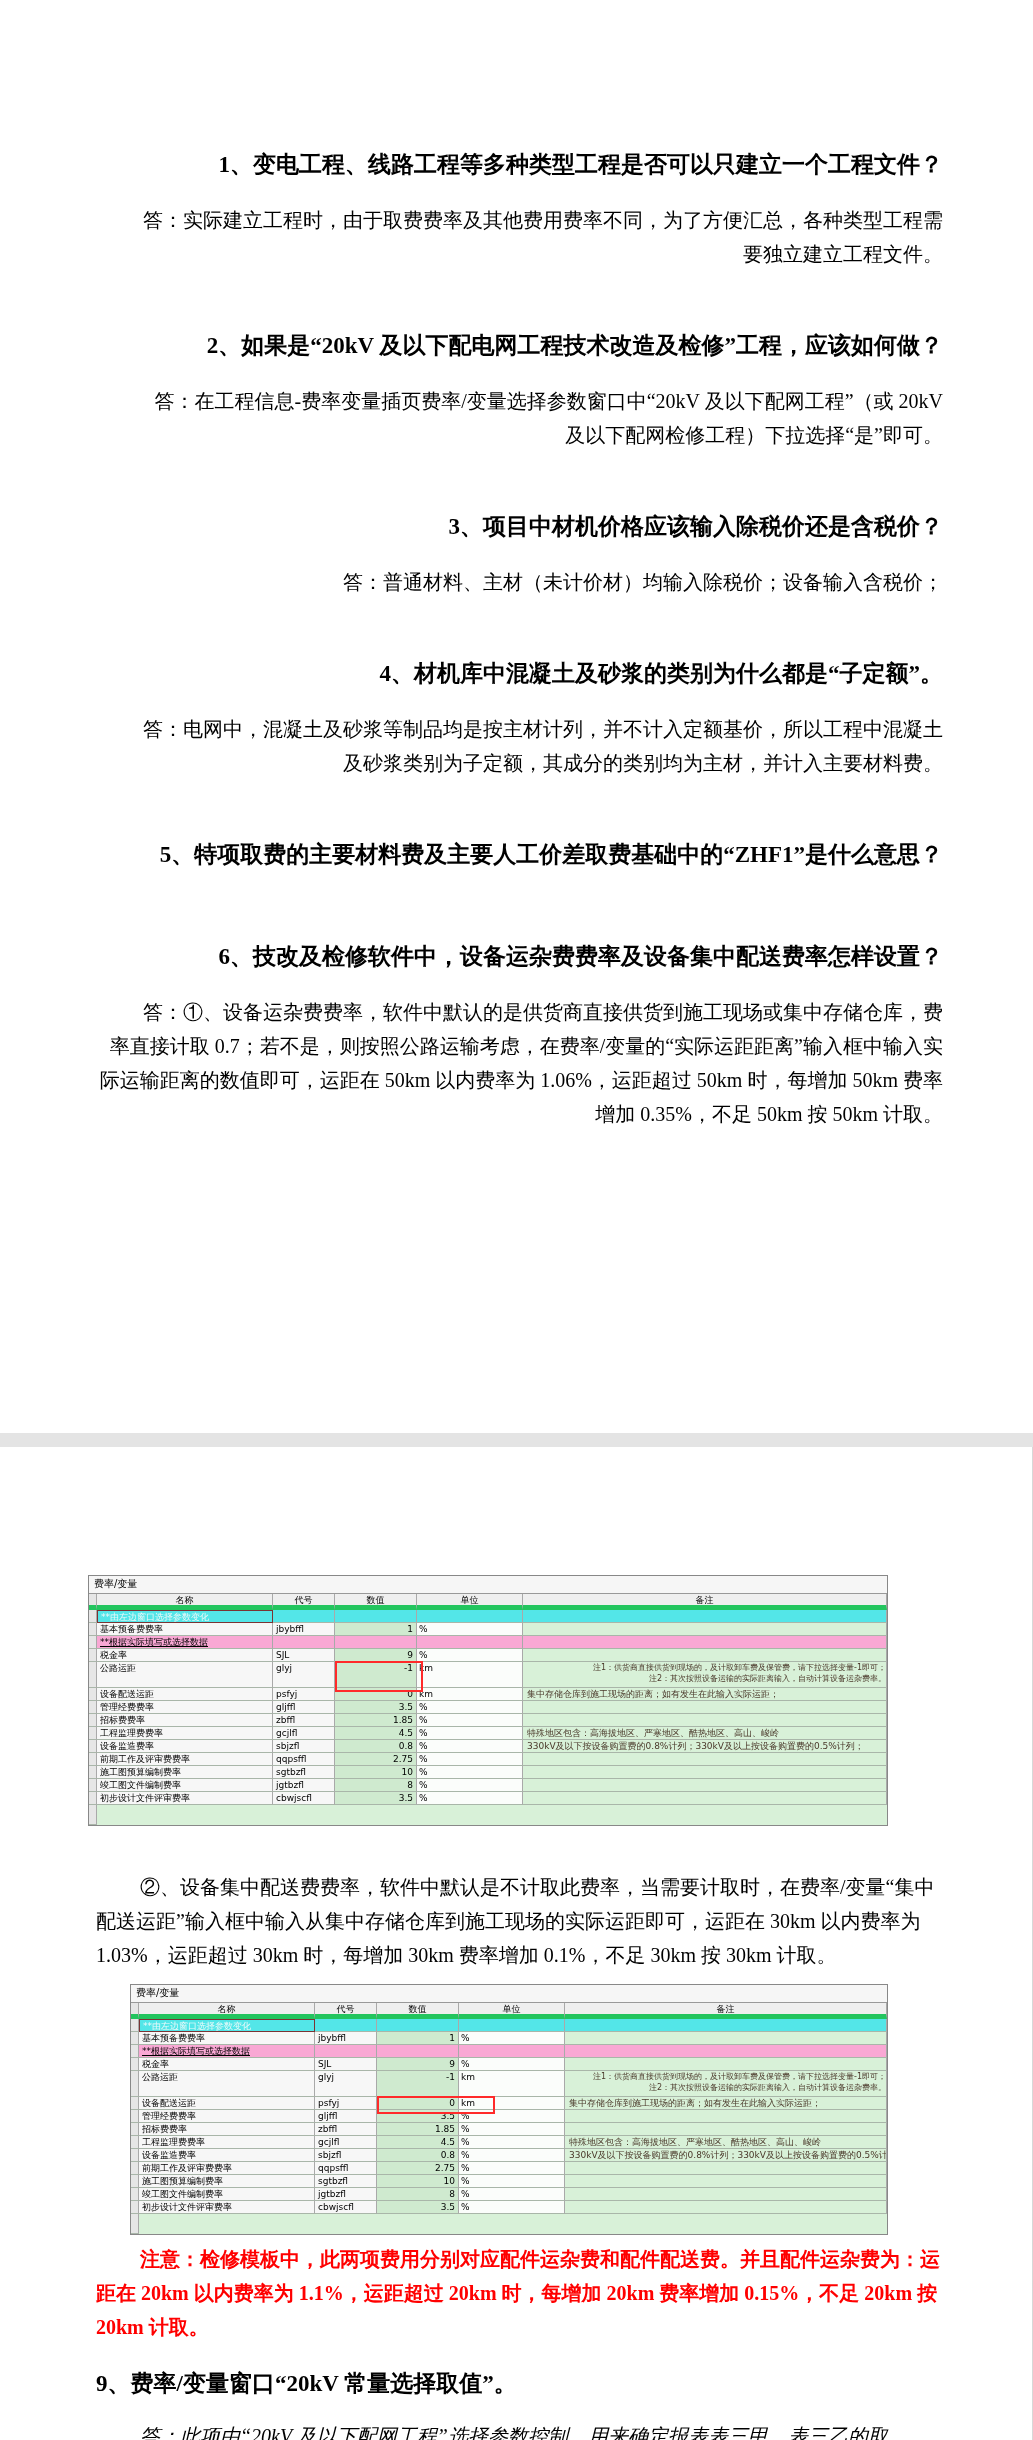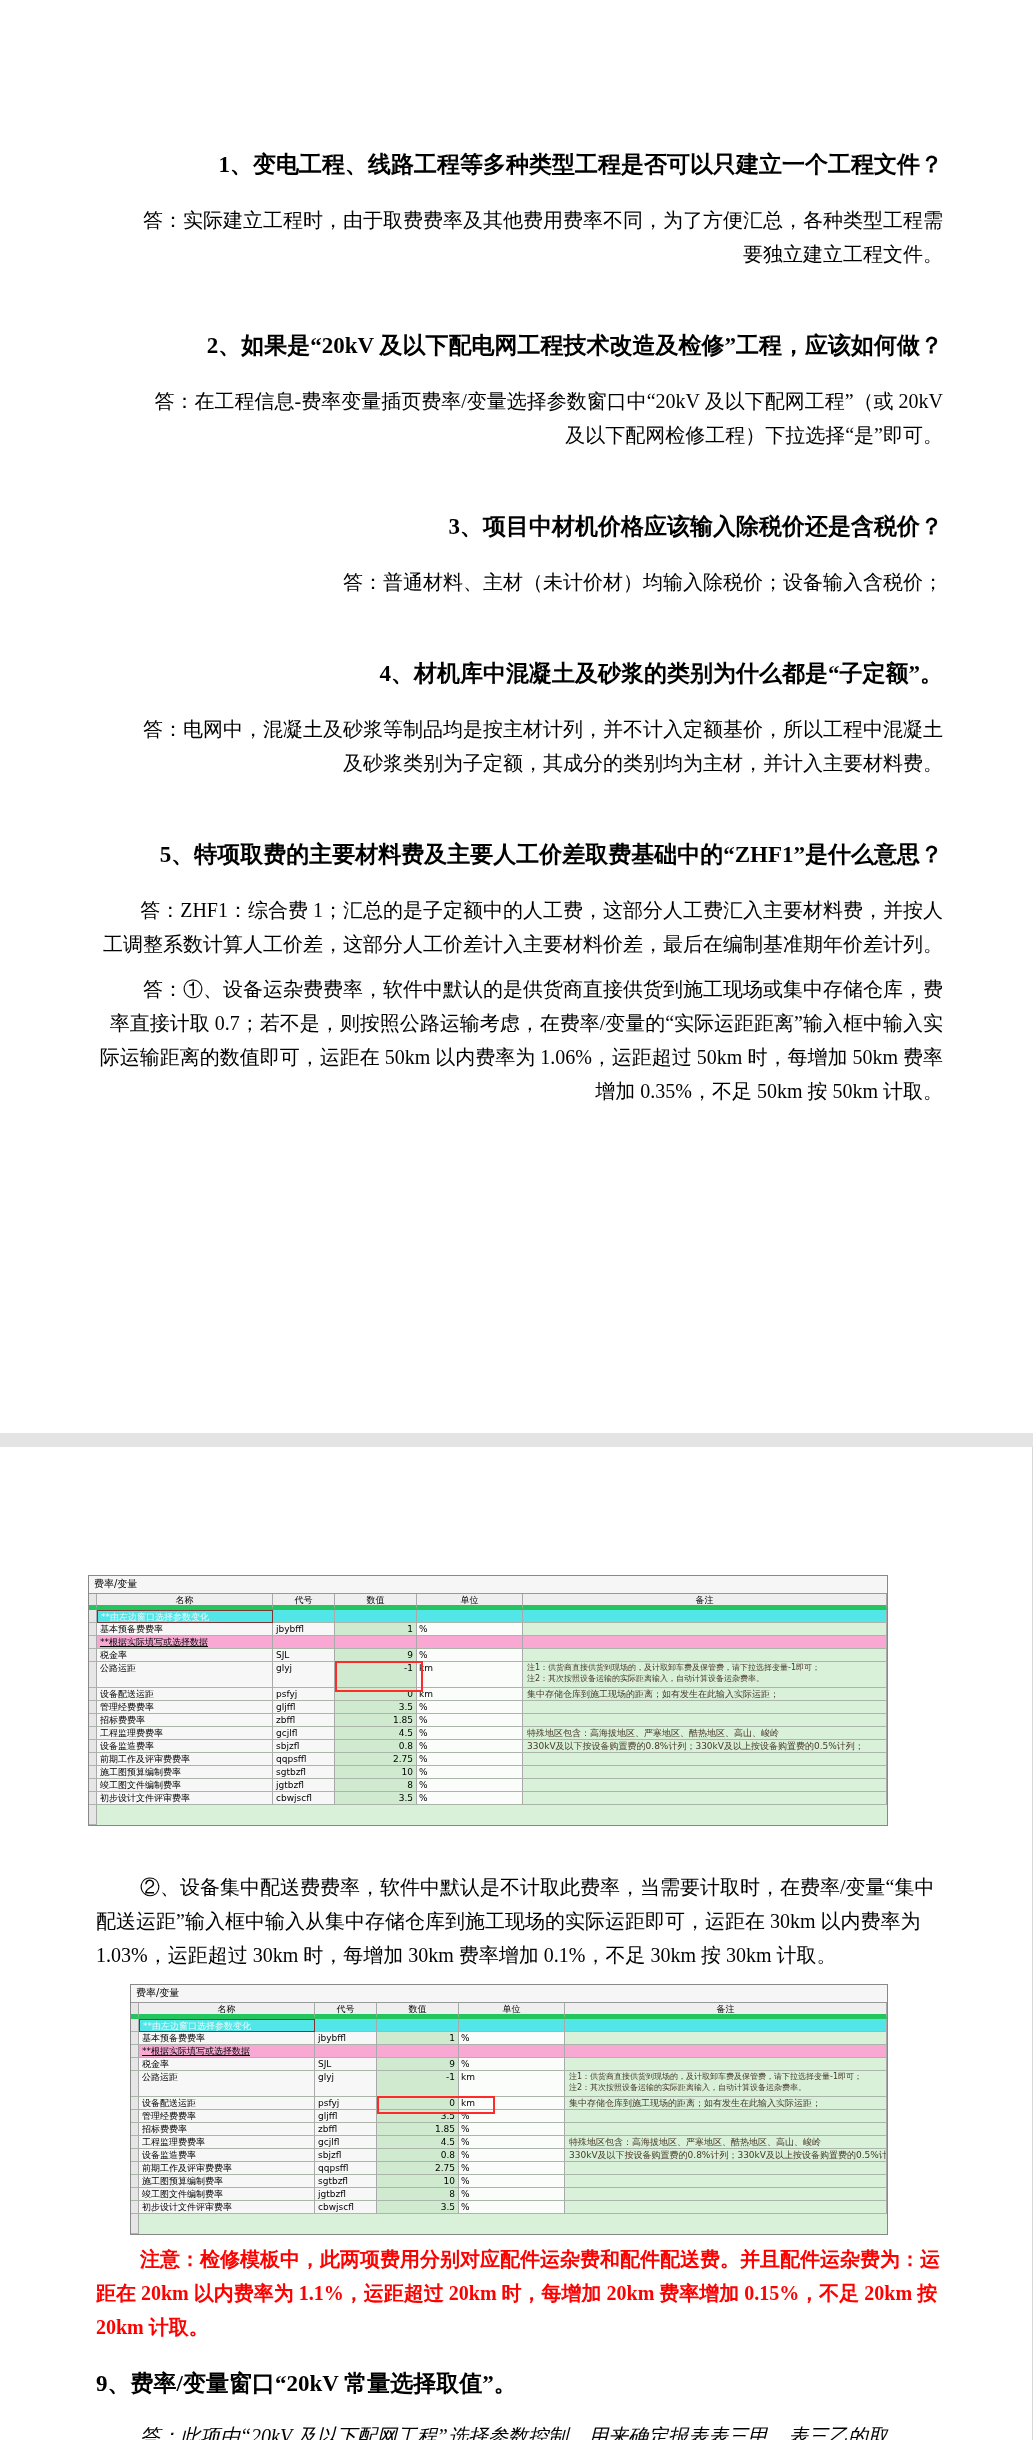--- a/index.html
+++ b/index.html
@@ -31,38 +31,38 @@
   .cs{width:8px;background:#e6e6e6;}
   .c0{width:176px;}.c1{width:62px;}.c2{width:82px;}.c3{width:106px;}.c4{flex:1;}
   .ft-row{display:flex;}
   .name,.code{background:#f7f7f7;padding-left:3px;}
   .val{background:#cfeacf;text-align:right;padding-right:3px;}
   .unit{background:#fbfdfb;padding-left:2px;}
   .note{background:#d8f1d8;padding-left:4px;color:#4a382a;}
   .cyan .name,.cyan .code,.cyan .val,.cyan .unit,.cyan .note{background:#f9a8d4;color:#000;text-decoration:underline;}
   .cyan-dark .name,.cyan-dark .code,.cyan-dark .val,.cyan-dark .unit,.cyan-dark .note{background:#53e6e8;color:#eefafa;}
   .maroon{border:1px solid #7a3434 !important;}
-  .note2 div{font-size:8px;line-height:11px;}
+  .note2 div{font-size:8px;line-height:11px;text-align:right;}
   .fill-green{flex:1;background:#d8f1d8;}
   .redbox{position:absolute;border:2px solid #ff2a2a;pointer-events:none;}
 </style>
 </head>
 <body>
 
 <div class="page" id="page1">
   <div class="q" id="q1">1、变电工程、线路工程等多种类型工程是否可以只建立一个工程文件？</div>
   <div class="a">答：实际建立工程时，由于取费费率及其他费用费率不同，为了方便汇总，各种类型工程需要独立建立工程文件。</div>
   <div class="q">2、如果是“20kV 及以下配电网工程技术改造及检修”工程，应该如何做？</div>
   <div class="a">答：在工程信息-费率变量插页费率/变量选择参数窗口中“20kV 及以下配网工程”（或 20kV 及以下配网检修工程）下拉选择“是”即可。</div>
   <div class="q">3、项目中材机价格应该输入除税价还是含税价？</div>
   <div class="a">答：普通材料、主材（未计价材）均输入除税价；设备输入含税价；</div>
   <div class="q">4、材机库中混凝土及砂浆的类别为什么都是“子定额”。</div>
   <div class="a">答：电网中，混凝土及砂浆等制品均是按主材计列，并不计入定额基价，所以工程中混凝土及砂浆类别为子定额，其成分的类别均为主材，并计入主要材料费。</div>
   <div class="q">5、特项取费的主要材料费及主要人工价差取费基础中的“ZHF1”是什么意思？</div>
-  <div class="a">答：ZHF1：综合费 1；汇总的是子定额中的人工费，这部分人工费汇入主要材料费，并按人工调整系数计算人工价差，这部分人工价差计入主要材料价差，最后在编制基准期年价差计列。</div>
+  <div class="q">6、技改及检修软件中，设备运杂费费率及设备集中配送费率怎样设置？</div>
   <div class="a">答：①、设备运杂费费率，软件中默认的是供货商直接供货到施工现场或集中存储仓库，费率直接计取 0.7；若不是，则按照公路运输考虑，在费率/变量的“实际运距距离”输入框中输入实际运输距离的数值即可，运距在 50km 以内费率为 1.06%，运距超过 50km 时，每增加 50km 费率增加 0.35%，不足 50km 按 50km 计取。</div>
 </div>
 
 <div class="page-gap"></div>
 
 <div class="page" id="page2">
 
   <div class="fee-table" id="tbl1">
     <div class="ft-title">费率/变量</div>
     <div class="ft-head">

